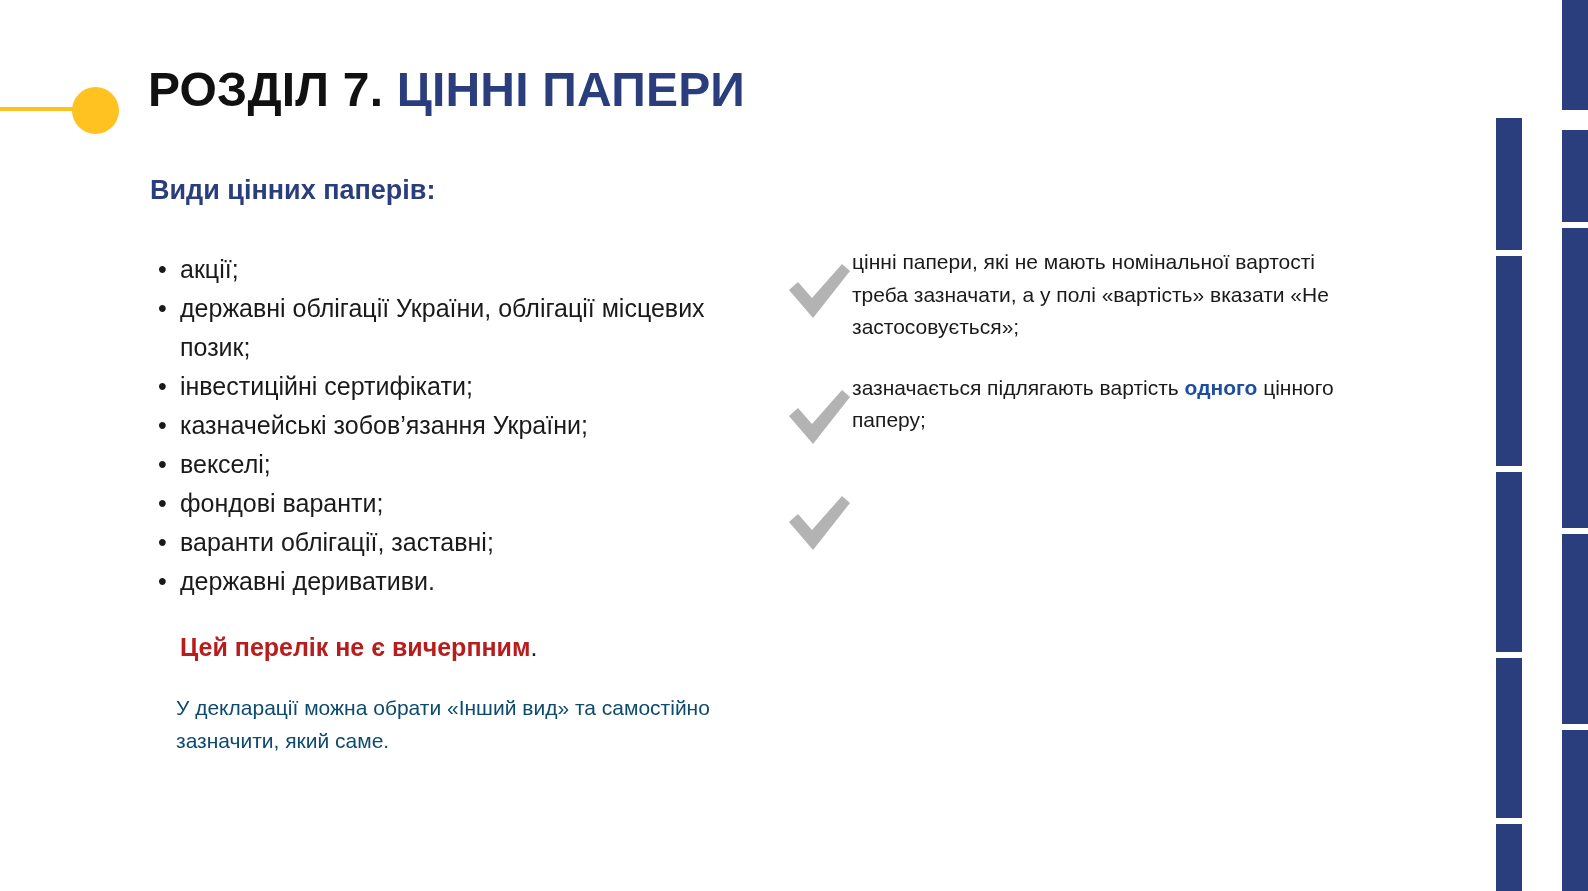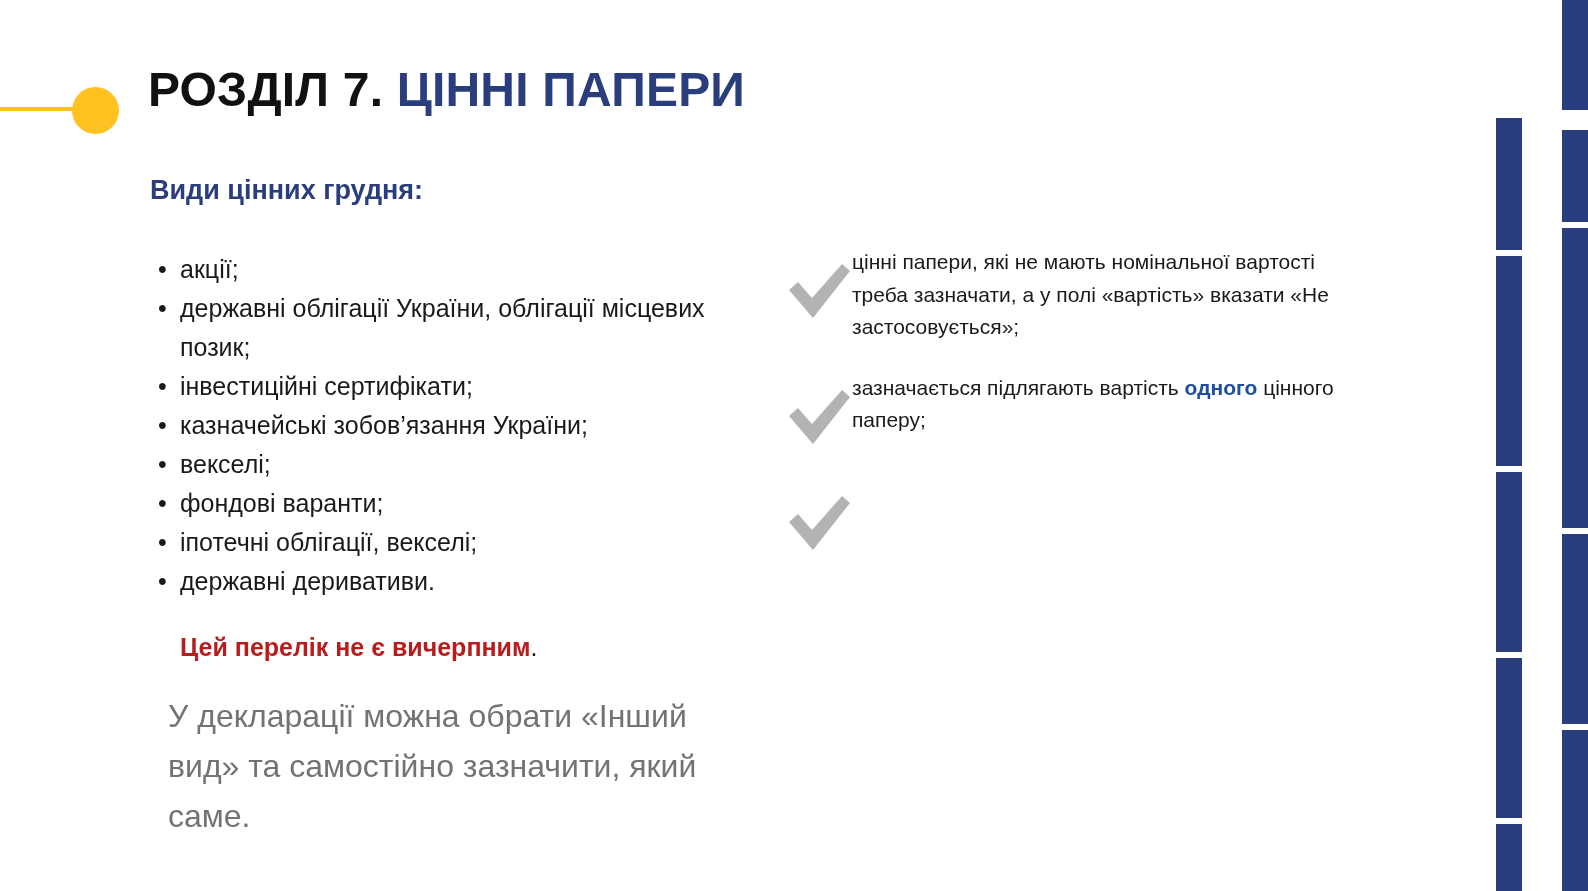--- a/index.html
+++ b/index.html
@@ -108,23 +108,23 @@
   }
   .note-strong {
     margin-top: 32px;
     margin-left: 30px;
     font-size: 25px;
     color: #1a1a1a;
   }
   .note-strong b { color: #b91c1c; }
   .note-plain {
     margin-top: 30px;
-    margin-left: 18px;
-    font-size: 32px;
-    color: #737373;
+    margin-left: 26px;
+    font-size: 21px;
+    color: #0c4a6e;
     line-height: 1.56;
     width: 570px;
   }
 
   
   .right-col {
     position: absolute;
     left: 790px;
     top: 246px;
     width: 600px;
@@ -165,31 +165,31 @@
 <div class="deco-bar bar-j"></div>
 
 <div class="title-row">
   <div class="title-line"></div>
   <div class="title-dot"></div>
   <div class="title-text">
     <span class="part-dark">РОЗДІЛ 7.</span><span class="part-blue"> ЦІННІ ПАПЕРИ</span>
   </div>
 </div>
 
-<div class="subtitle">Види цінних грудня:</div>
+<div class="subtitle">Види цінних паперів:</div>
 
 <div class="left-col">
   <ul class="bullet-list">
     <li>акції;</li>
     <li>державні облігації України, облігації місцевих позик;</li>
     <li>інвестиційні сертифікати;</li>
     <li>казначейські зобов’язання України;</li>
     <li>векселі;</li>
     <li>фондові варанти;</li>
-    <li>іпотечні облігації, векселі;</li>
+    <li>варанти облігації, заставні;</li>
     <li>державні деривативи.</li>
   </ul>
 
   <div class="note-strong">
     <b>Цей перелік не є вичерпним</b><span>.</span>
   </div>
 
   <div class="note-plain">У декларації можна обрати «Інший вид» та самостійно зазначити, який саме.</div>
 </div>
 

